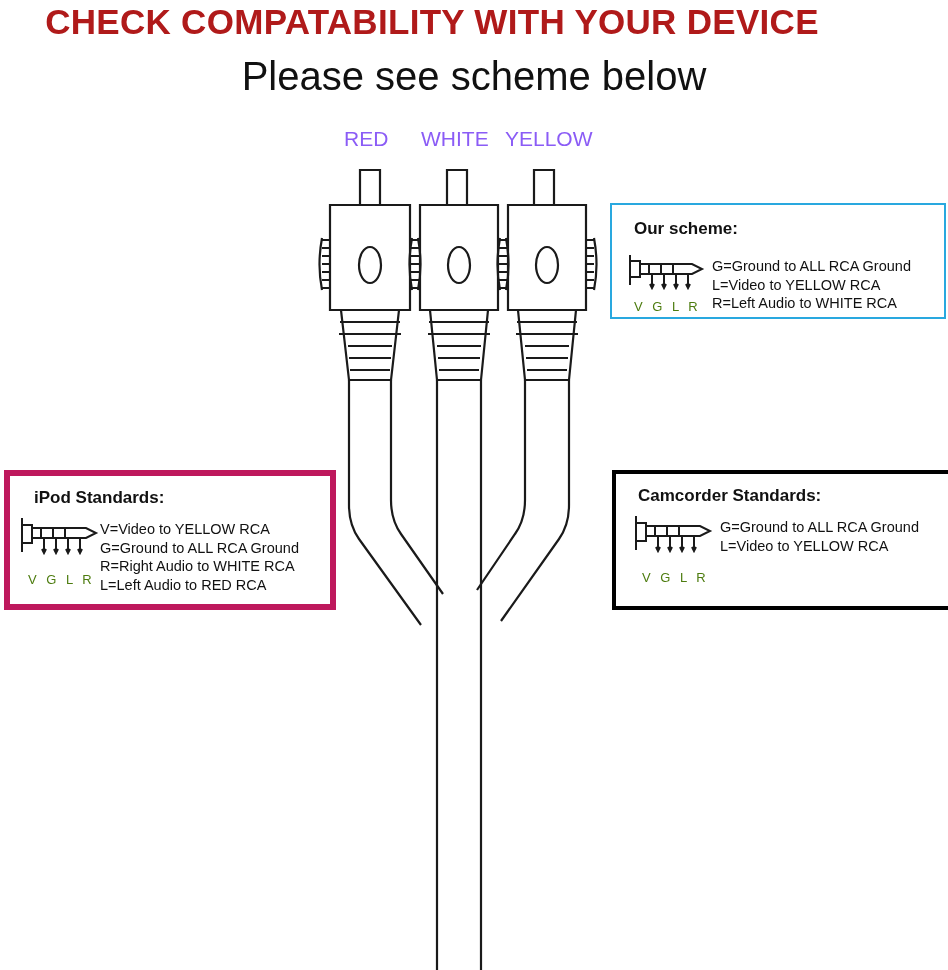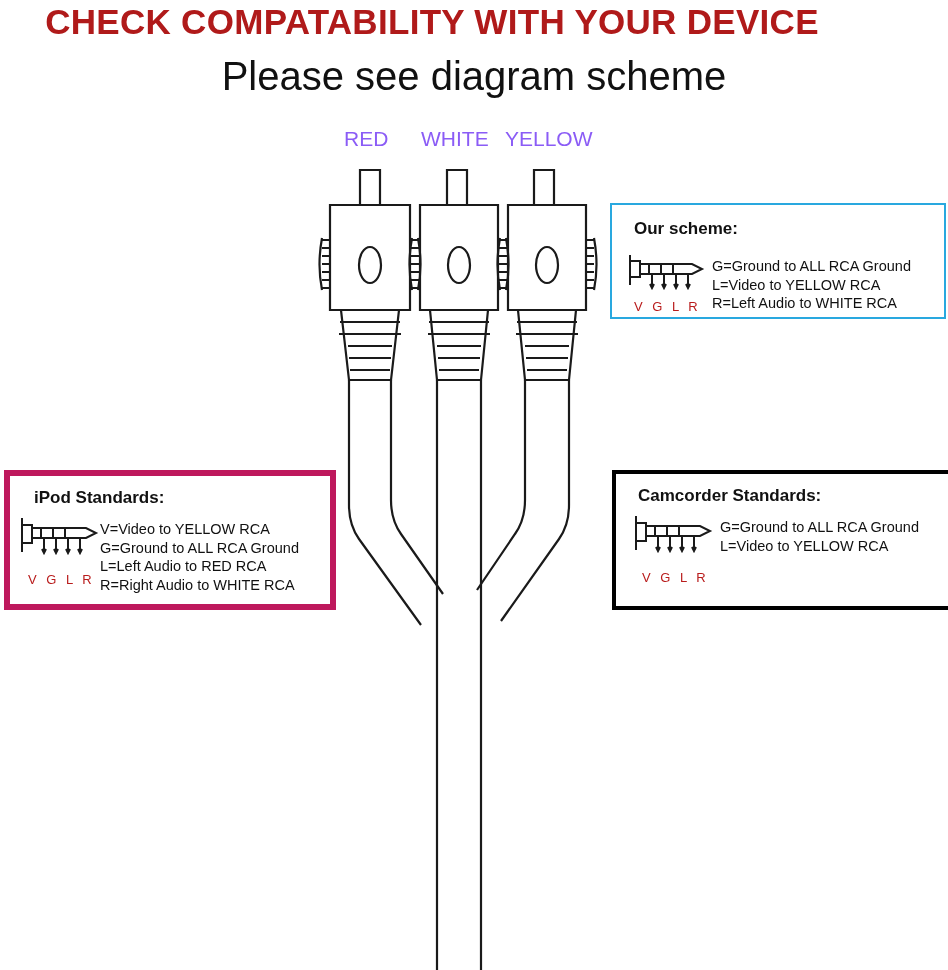--- a/index.html
+++ b/index.html
@@ -105,32 +105,32 @@
     height: 140px;
     border: 4px solid #000000;
   }
   #box-camcorder .box-title { left: 22px; top: 12px; }
   #box-camcorder .lines { left: 104px; top: 44px; }
   #box-camcorder .plug-svg { left: 14px; top: 36px; }
 
   .pin-letters {
     position: absolute;
     font-size: 13px;
-    color: #b91c1c;
+    color: #4d7c0f;
     letter-spacing: 3px;
     white-space: nowrap;
   }
 </style>
 </head>
 <body>
 
 <div class="stage">
 
   <div class="title">CHECK COMPATABILITY WITH YOUR DEVICE</div>
-  <div class="subtitle">Please see diagram scheme</div>
+  <div class="subtitle">Please see scheme below</div>
 
   <div class="conn-label" id="label-red">RED</div>
   <div class="conn-label" id="label-white">WHITE</div>
   <div class="conn-label" id="label-yellow">YELLOW</div>
 
   <svg class="cable-art" width="948" height="970" style="position:absolute;left:0;top:0;">
     <g fill="none" stroke="#1a1a1a" stroke-width="2.2">
 
       <g>
 
@@ -214,22 +214,22 @@
         <path d="M16 16 h54 l10 5 l-10 5 h-54 z"></path>
         <path d="M28 26 v13 M40 26 v13 M52 26 v13 M64 26 v13"></path>
         <path d="M25 16 v10 M37 16 v10 M49 16 v10"></path>
         <path d="M26 37 l2 4 l2 -4 M38 37 l2 4 l2 -4 M50 37 l2 4 l2 -4 M62 37 l2 4 l2 -4"></path>
       </g>
     </svg>
     <div class="pin-letters" style="left:18px; top:96px;">V  G  L  R</div>
     <div class="lines">
       <div>V=Video to YELLOW RCA</div>
       <div>G=Ground to ALL RCA Ground</div>
+      <div>R=Right Audio to WHITE RCA</div>
       <div>L=Left Audio to RED RCA</div>
-      <div>R=Right Audio to WHITE RCA</div>
     </div>
   </div>
 
   <div class="infobox" id="box-camcorder">
     <div class="box-title">Camcorder Standards:</div>
     <svg class="plug-svg" width="86" height="60">
       <g fill="none" stroke="#1a1a1a" stroke-width="2">
         <path d="M6 6 v34"></path>
         <path d="M6 13 h10 v18 h-10"></path>
         <path d="M16 16 h54 l10 5 l-10 5 h-54 z"></path>

